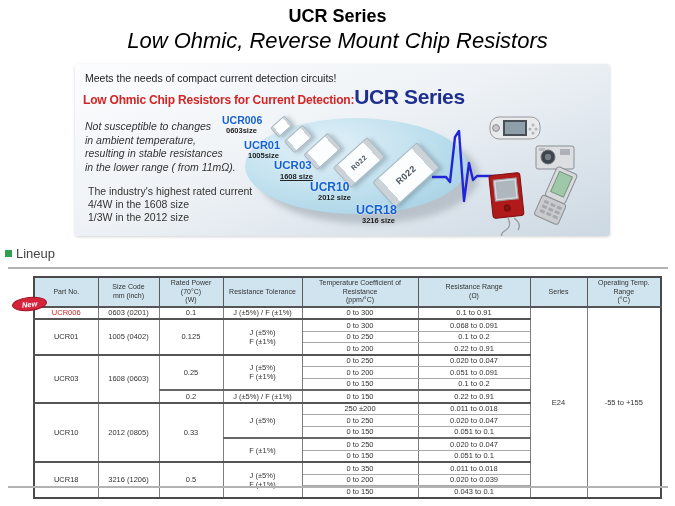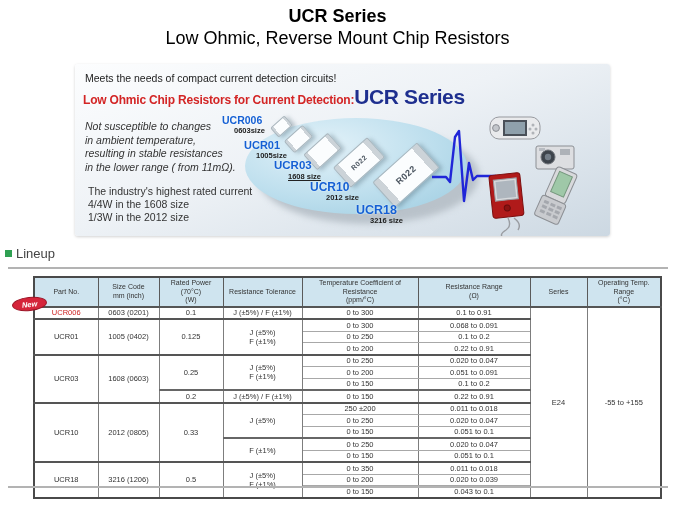--- a/index.html
+++ b/index.html
@@ -3,21 +3,21 @@
 <meta charset="utf-8">
 <style>
   html,body{margin:0;padding:0;background:#fff;}
   #stage{position:relative;width:675px;height:506px;background:#fff;overflow:hidden;
          font-family:"Liberation Sans",sans-serif;}
 
   
   .page-title{position:absolute;top:6px;left:0;width:675px;text-align:center;
               font-size:18px;font-weight:bold;color:#000;}
   .page-subtitle{position:absolute;top:28px;left:0;width:675px;text-align:center;
-              font-size:18px;color:#000;}
+              font-size:22px;color:#000;font-style:italic;}
 
   
   .banner{position:absolute;left:75px;top:64px;width:535px;height:172px;border-radius:3px;
           background:linear-gradient(160deg,#fcfdfe 0%,#eef2f6 45%,#d9e2ea 80%,#ccd8e2 100%);
           box-shadow:0 1px 3px rgba(0,0,0,.18);overflow:hidden;}
   .banner-tagline{position:absolute;left:10px;top:8px;font-size:10.5px;color:#222;}
   .banner-headline{position:absolute;left:8px;top:21px;width:524px;display:flex;
                    align-items:baseline;white-space:nowrap;}
   .headline-red{font-size:12px;font-weight:bold;color:#d32525;letter-spacing:-.2px;}
   .headline-blue{font-size:21px;font-weight:bold;color:#1e2f8f;letter-spacing:-.4px;}
@@ -37,21 +37,21 @@
   .c1{left:197px;top:56px;width:17px;height:11px;}
   .c2{left:211px;top:67px;width:23px;height:14px;}
   .c3{left:231px;top:77px;width:31px;height:19px;}
   .c4{left:261px;top:85px;width:44px;height:25px;}
   .c4 .chip-marking{font-size:7px;}
   .c5{left:301px;top:94px;width:58px;height:32px;}
   .c5 .chip-marking{font-size:9px;}
 
   .chip-label{position:absolute;font-weight:bold;color:#1560d4;white-space:nowrap;
               text-shadow:0 0 2px rgba(255,255,255,.9);}
-  .chip-size{position:absolute;font-size:7.5px;font-weight:bold;color:#222;white-space:nowrap;margin-left:8px;}
+  .chip-size{position:absolute;font-size:7.5px;font-weight:bold;color:#222;white-space:nowrap;}
   .lab1{left:147px;top:50px;font-size:10.5px;} .siz1{left:151px;top:62px;}
   .lab2{left:169px;top:75px;font-size:11px;}   .siz2{left:173px;top:87px;}
   .lab3{left:199px;top:95px;font-size:11.5px;} .siz3{left:205px;top:108px;text-decoration:underline;}
   .lab4{left:235px;top:116px;font-size:12px;}  .siz4{left:243px;top:129px;}
   .lab5{left:281px;top:139px;font-size:12.5px;}.siz5{left:287px;top:152px;}
 
   .pulse{position:absolute;left:357px;top:61px;}
   .devices{position:absolute;left:403px;top:44px;}
 
   

